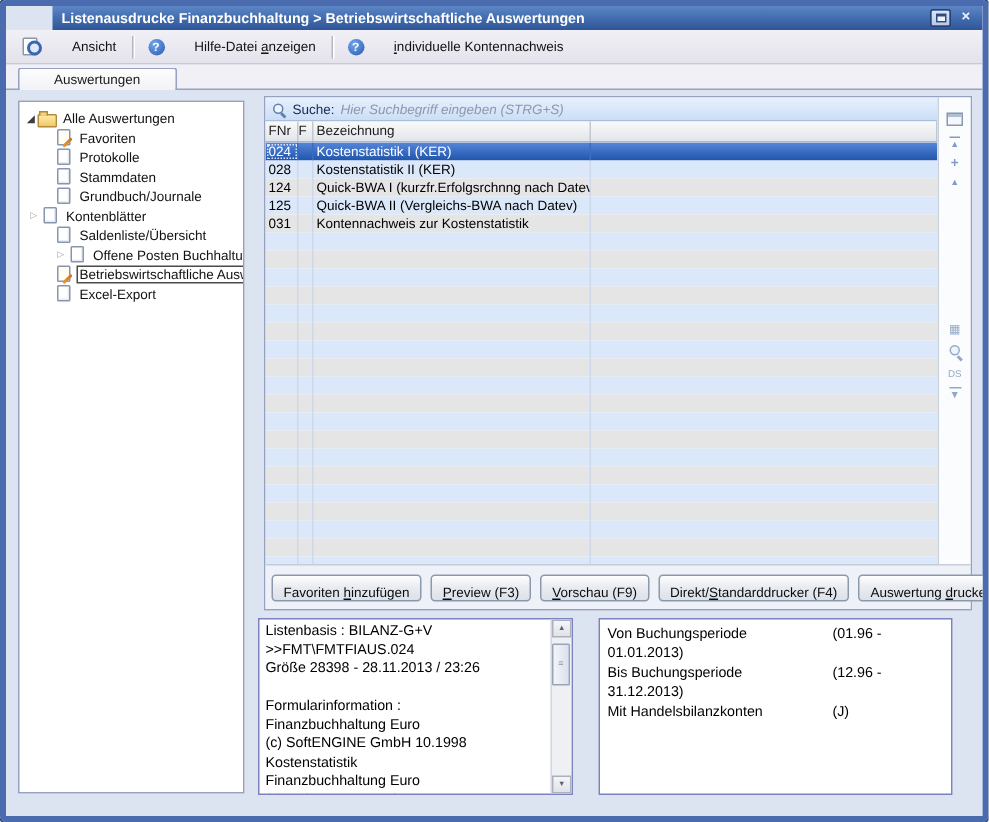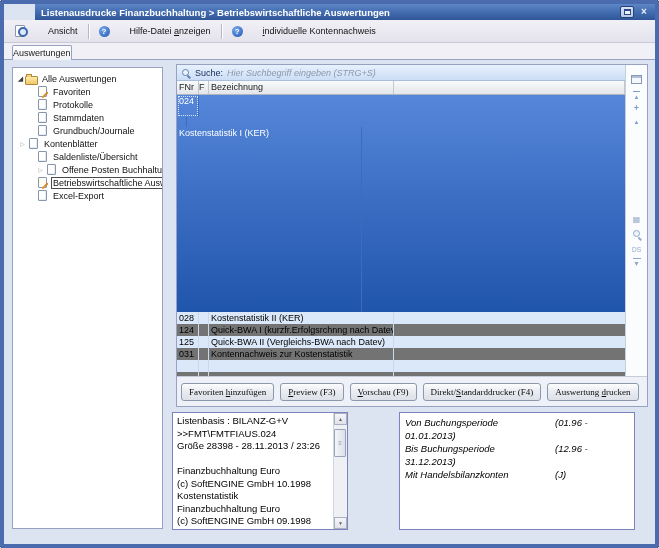--- a/index.html
+++ b/index.html
@@ -20,21 +20,21 @@
   .tbtn{display:flex;align-items:center;gap:20px;padding:2px 6px;border:1px solid transparent;border-radius:2px;}
   .tsep{width:1px;height:15px;background:#b6b6c6;margin:0 3px;box-shadow:1px 0 0 #fff;}
   .ico-view{position:relative;width:13px;height:12px;}
   .ico-view::before{content:"";position:absolute;left:0;top:0;width:8px;height:10px;background:#fff;border:1px solid #8a97ad;border-radius:1px;}
   .ico-view::after{content:"";position:absolute;right:0;bottom:0;width:6px;height:6px;border:2px solid #3a66b0;border-radius:50%;background:#dce9fb;}
   .ico-help{width:11px;height:11px;border-radius:50%;background:radial-gradient(circle at 35% 30%,#74a6ec,#2458b0);
     color:#fff;font-size:8px;font-weight:bold;text-align:center;line-height:11px;}
   .mn{text-decoration:underline;}
   
   .tabstrip{height:17px;background:#f1f0f6;border-bottom:1px solid #97a1c0;position:relative;padding-left:8px;font-size:9px;}
-  .tab{display:inline-block;position:relative;top:2px;height:16px;line-height:14px;padding:0 0;
+  .tab{display:inline-block;position:relative;top:2px;height:16px;line-height:14px;padding:0 23px;
     background:linear-gradient(#fdfdfe,#f1f1f6);border:1px solid #97a1c0;border-bottom:none;border-radius:2px 2px 0 0;color:#1a1a1a;}
   
   .content{position:relative;height:484px;background:#dce4f2;}
   
   .tree{position:absolute;left:8px;top:7px;width:151px;height:462px;background:#fff;border:1px solid #96a2c0;
     font-size:9px;color:#111;padding-top:4px;overflow:hidden;}
   .titem{display:flex;align-items:center;height:13px;white-space:nowrap;}
   .lvl0{padding-left:3px;}.lvl1{padding-left:14px;}
   .texp{width:9px;text-align:center;font-size:6px;color:#a4a4a4;flex:0 0 9px;}
   .texp.open{font-size:7px;color:#3c3c3c;}
@@ -55,23 +55,23 @@
     background:linear-gradient(#e8f1fd,#cbdef7);border-bottom:1px solid #aabeda;font-size:9px;}
   .ico-search{position:relative;width:10px;height:10px;flex:0 0 10px;}
   .ico-search::before{content:"";position:absolute;left:1px;top:1px;width:5px;height:5px;border:1.5px solid #6080b0;border-radius:50%;background:#eef4fc;}
   .ico-search::after{content:"";position:absolute;right:0px;bottom:0px;width:4px;height:1.5px;background:#6080b0;transform:rotate(45deg);}
   .search-label{font-weight:normal;color:#142a55;}
   .search-ph{font-style:italic;color:#8f98ab;}
   .thead{display:flex;flex:0 0 13px;background:linear-gradient(#f9fafb,#e2e5ea);border-bottom:1px solid #aeb6c2;}
   .thead .cell{height:13px;line-height:13px;color:#1c1c1c;border-right:1px solid #c2c7d0;}
   .hdr-f{color:#8693aa;}
   .tbody{flex:1;overflow:hidden;}
-  .trow{display:flex;background:#737373;}
+  .trow{display:flex;background:#e5e5e5;}
   .trow.alt{background:#dbe8fa;}
-  .trow.selected{background:linear-gradient(#5586d9,#2055ac);color:#fff;flex-direction:column;}
+  .trow.selected{background:linear-gradient(#5586d9,#2055ac);color:#fff;}
   .trow.selected .cell{border-right-color:#3a6cc0;}
   .cell{height:12px;line-height:12px;font-size:9px;padding:0 2px;border-right:1px solid #cdd8ea;overflow:hidden;white-space:nowrap;}
   .c-fnr{width:22px;flex:0 0 22px;}
   .c-f{width:10px;flex:0 0 10px;padding:0;}
   .c-bez{width:185px;flex:0 0 185px;}
   .c-rest{flex:1;border-right:none;}
   .focus{outline:1px dotted #d8e6ff;outline-offset:-2px;}
   
   .strip{width:22px;flex:0 0 22px;background:#fbfcfe;border-left:1px solid #c6cfdc;position:relative;}
   .sicon{position:absolute;left:0;right:0;text-align:center;color:#7f9cc8;line-height:10px;}
@@ -85,27 +85,27 @@
   .s-zoom{top:164px;}
   .s-zoom .ico-search{display:inline-block;}
   .s-zoom .ico-search::before{border-color:#93a8c8;}
   .s-zoom .ico-search::after{background:#93a8c8;}
   .s-ds{top:180px;font-size:6.5px;letter-spacing:0;color:#93a8c8;}
   .s-filter{top:193px;font-size:7px;color:#93a8c8;}
   .s-filter .bar{display:block;margin:0 auto;width:8px;border-top:1px solid #93a8c8;}
   
   .btnbar{flex:0 0 30px;background:#eef2f8;border-top:1px solid #c6cdd8;display:flex;align-items:center;gap:6px;padding:0 4px;}
   .abtn{height:18px;padding:0 7px;background:linear-gradient(#fefefe,#e9ecf1 45%,#dde1e8);border:1px solid #8c98ac;
-    border-radius:3px;font-size:9px;color:#0c0c0c;display:flex;align-items:center;white-space:nowrap;font-family:Liberation Serif, serif;}
+    border-radius:3px;font-size:9px;color:#0c0c0c;display:flex;align-items:flex-end;white-space:nowrap;}
   
   .info{position:absolute;background:#fff;border:1px solid #7b82bd;font-size:9.5px;color:#000;overflow:hidden;}
-  .info-left{left:168px;top:352px;width:176px;height:118px;padding:2px 16px 2px 4px;}
+  .info-left{left:168px;top:352px;width:210px;height:118px;padding:2px 16px 2px 4px;}
   .info-right{left:395px;top:352px;width:236px;height:118px;padding:3px 5px;}
   .iline{min-height:12.5px;line-height:12.5px;white-space:nowrap;}
-  .ientry{line-height:13px;font-style:italic;}
+  .ientry{line-height:13px;}
   .ilabel{display:inline-block;width:150px;}
   
   .sb{position:absolute;top:0;right:0;bottom:0;width:14px;background:#eef0f4;border-left:1px solid #d2d6de;}
   .sb-btn{position:absolute;left:0;right:0;height:12px;background:linear-gradient(#f5f6f9,#dfe2e8);border:1px solid #a9b1bf;
     font-size:5px;color:#5b6372;text-align:center;line-height:10px;}
   .sb-up{top:0;}.sb-down{bottom:0;}
   .sb-thumb{position:absolute;left:0;top:16px;width:12px;height:28px;background:linear-gradient(90deg,#f3f5f9,#dbe0ea);
     border:1px solid #9aa4b8;border-radius:1px;font-size:6px;color:#8a94a8;text-align:center;line-height:26px;}
 </style>
 </head>
@@ -390,20 +390,21 @@
             <span><span>Auswertung </span><span class="mn">d</span><span>rucken</span></span>
           </div>
       </div>
     </div>
 
     <div class="info info-left">
       <div class="iline">Listenbasis : BILANZ-G+V</div>
       <div class="iline">&gt;&gt;FMT\FMTFIAUS.024</div>
       <div class="iline">Größe 28398 - 28.11.2013 / 23:26</div>
       <div class="iline"></div>
+      <div class="iline">Formularinformation :</div>
       <div class="iline">Finanzbuchhaltung Euro</div>
       <div class="iline">(c) SoftENGINE GmbH 10.1998</div>
       <div class="iline">Kostenstatistik</div>
       <div class="iline">Finanzbuchhaltung Euro</div>
       <div class="iline">(c) SoftENGINE GmbH 09.1998</div>
       <div class="sb">
         <span class="sb-btn sb-up">▲</span>
         <span class="sb-thumb">≡</span>
         <span class="sb-btn sb-down">▼</span>
       </div>

